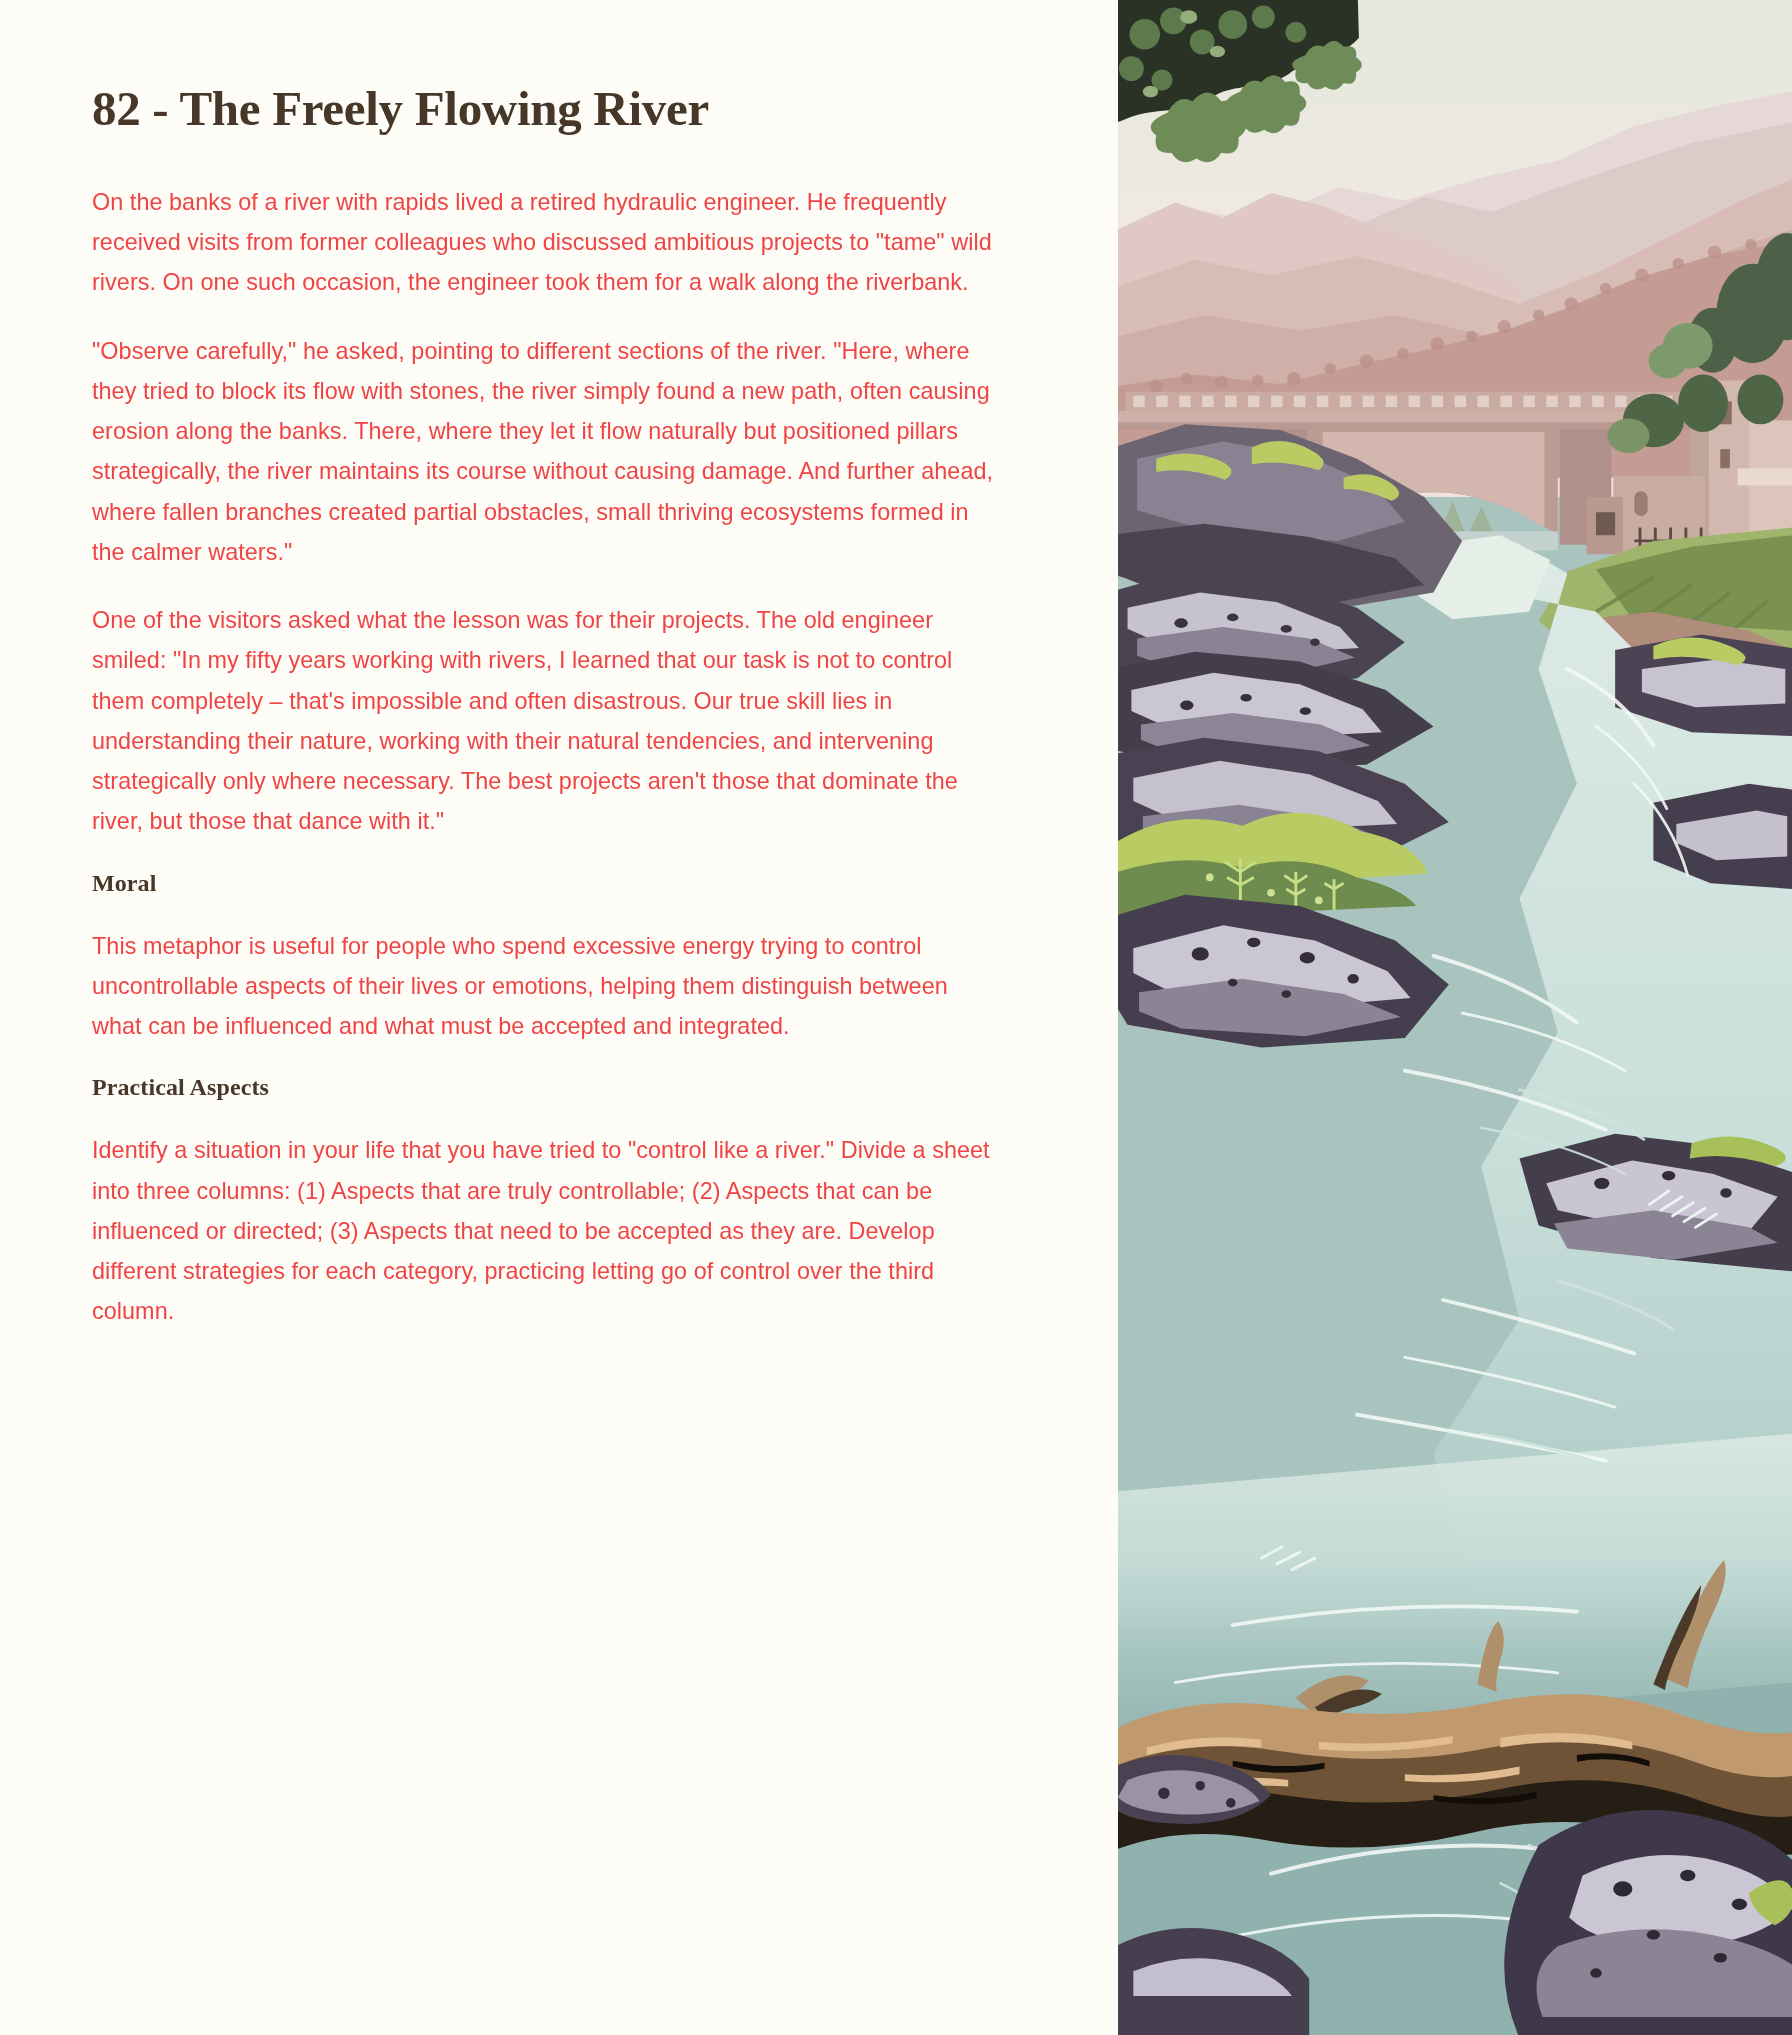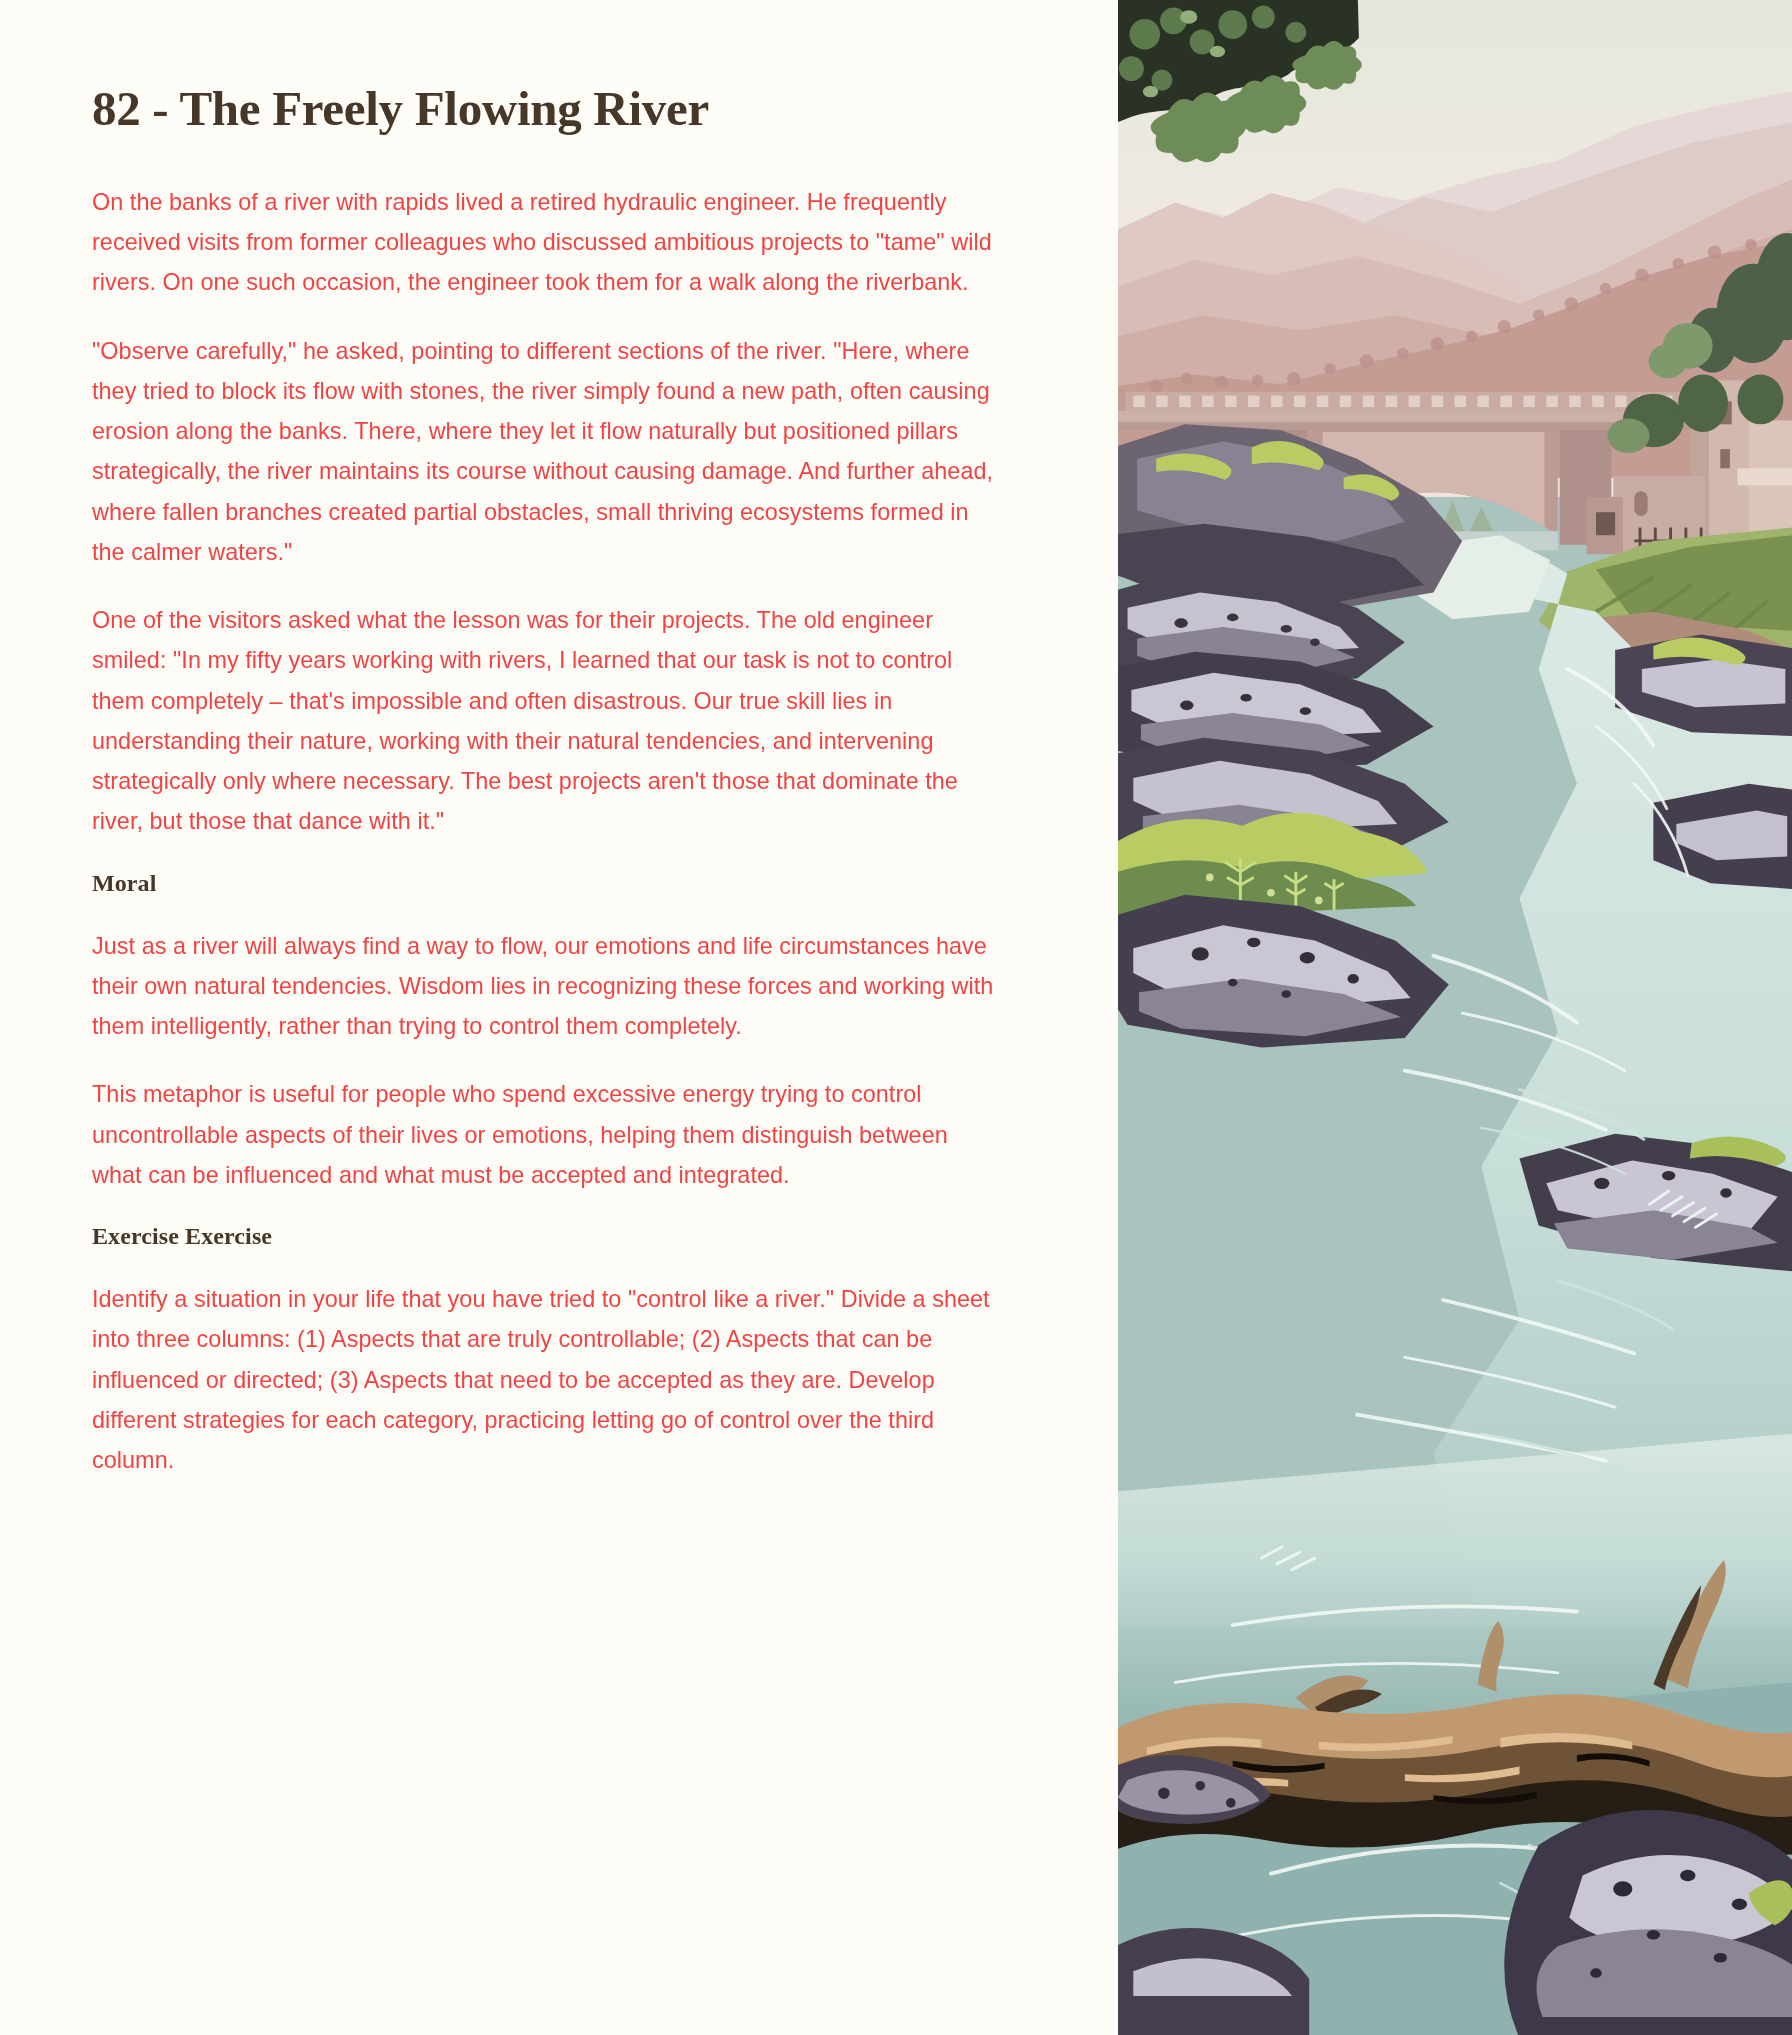--- a/index.html
+++ b/index.html
@@ -82,26 +82,25 @@
     <h1 class="doc-title">82 - The Freely Flowing River</h1>
 
     <p class="body-p">On the banks of a river with rapids lived a retired hydraulic engineer. He frequently received visits from former colleagues who discussed ambitious projects to "tame" wild rivers. On one such occasion, the engineer took them for a walk along the riverbank.</p>
 
     <p class="body-p">"Observe carefully," he asked, pointing to different sections of the river. "Here, where they tried to block its flow with stones, the river simply found a new path, often causing erosion along the banks. There, where they let it flow naturally but positioned pillars strategically, the river maintains its course without causing damage. And further ahead, where fallen branches created partial obstacles, small thriving ecosystems formed in the calmer waters."</p>
 
     <p class="body-p">One of the visitors asked what the lesson was for their projects. The old engineer smiled: "In my fifty years working with rivers, I learned that our task is not to control them completely – that's impossible and often disastrous. Our true skill lies in understanding their nature, working with their natural tendencies, and intervening strategically only where necessary. The best projects aren't those that dominate the river, but those that dance with it."</p>
 
     <h2 class="section-h">Moral</h2>
 
-    <p class="body-p">Just as a river will always find a way to flow, our emotions and life circumstances have their own natural tendencies. Wisdom lies in recognizing these forces and working with them intelligently, rather than trying to control them completely.</p>
 
 
     <p class="body-p">This metaphor is useful for people who spend excessive energy trying to control uncontrollable aspects of their lives or emotions, helping them distinguish between what can be influenced and what must be accepted and integrated.</p>
 
-    <h2 class="section-h">Exercise Exercise</h2>
+    <h2 class="section-h">Practical Aspects</h2>
 
     <p class="body-p">Identify a situation in your life that you have tried to "control like a river." Divide a sheet into three columns: (1) Aspects that are truly controllable; (2) Aspects that can be influenced or directed; (3) Aspects that need to be accepted as they are. Develop different strategies for each category, practicing letting go of control over the third column.</p>
 
   </div>
 
   <div class="illustration">
     <svg class="ill-svg" viewBox="0 0 705 2129" preserveAspectRatio="xMidYMid slice">
       <defs>
         <linearGradient id="skyG" x1="0" y1="0" x2="0" y2="1">
           <stop offset="0%" stop-color="#E4E7DC"></stop>

